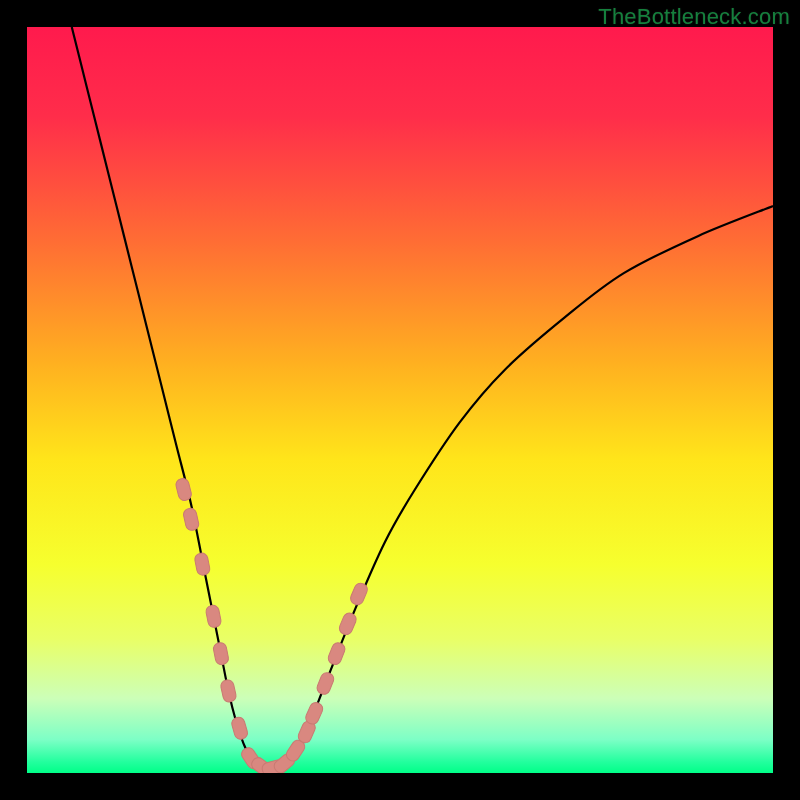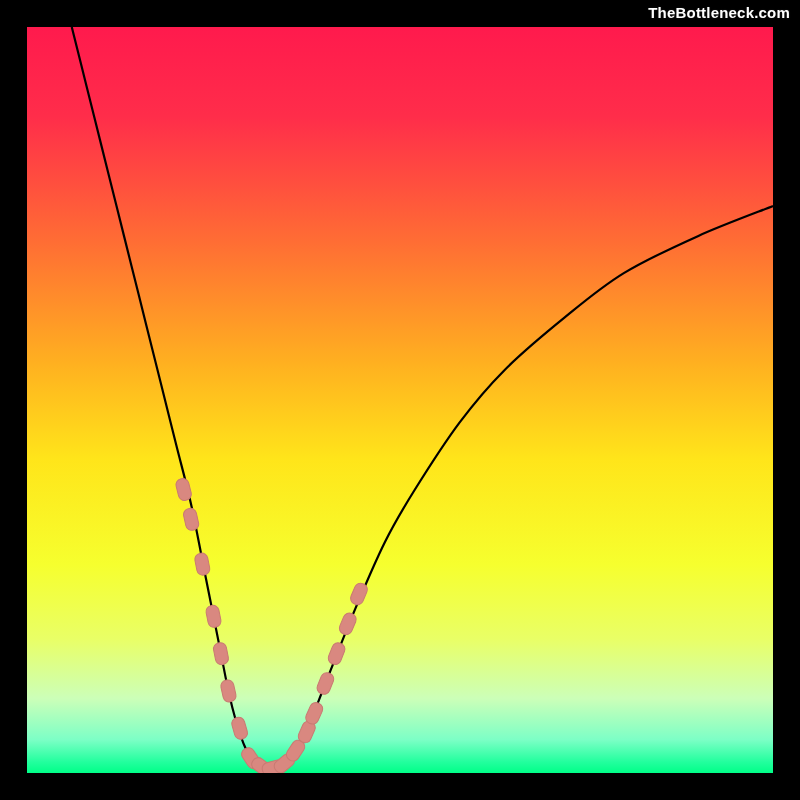--- a/index.html
+++ b/index.html
@@ -16,23 +16,23 @@
     left: 27px;
     top: 27px;
     width: 746px;
     height: 746px;
     overflow: hidden;
   }
   .watermark {
     position: absolute;
     top: 4px;
     right: 10px;
-    color: #ffffff;
-    font-size: 15px;
-    font-weight: 700;
+    color: #15803d;
+    font-size: 22px;
+    font-weight: 400;
     letter-spacing: 0.2px;
     z-index: 20;
     text-shadow: 0 0 2px rgba(255,255,255,0.1);
   }
   svg { display: block; }
 </style>
 </head>
 <body>
 
 <div class="watermark">TheBottleneck.com</div>

